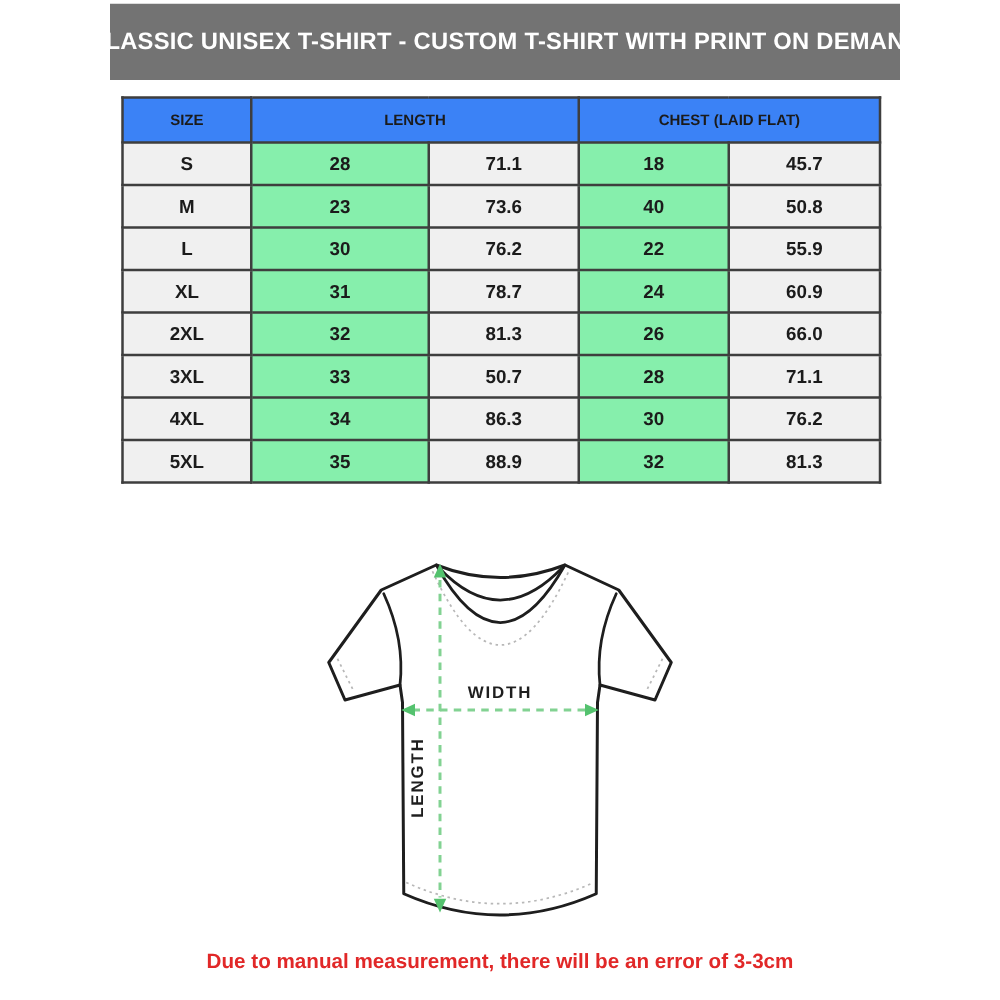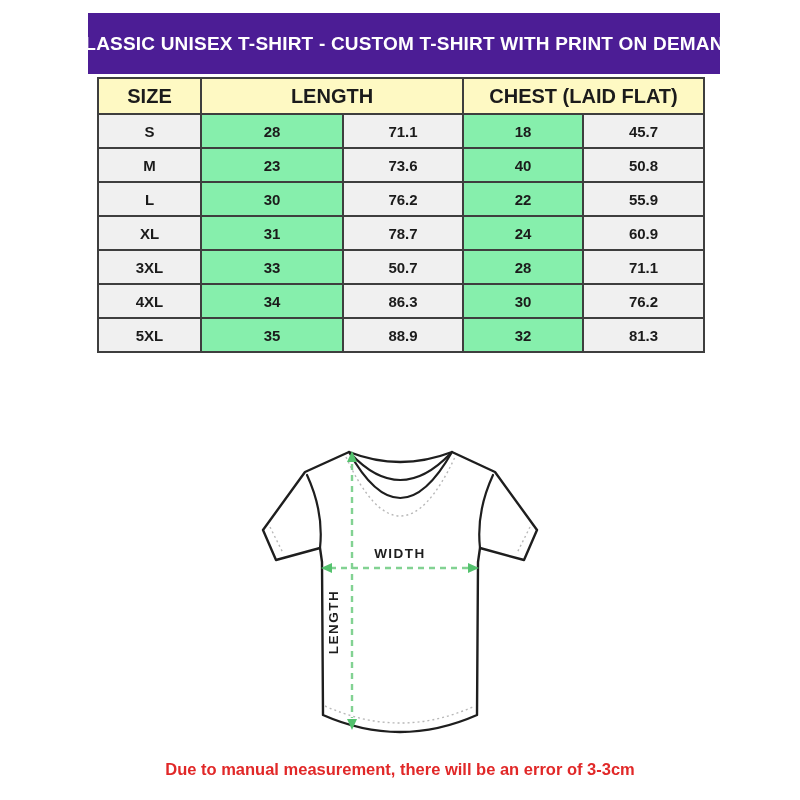--- a/index.html
+++ b/index.html
@@ -2,37 +2,37 @@
 <html><head>
 <meta charset="utf-8">
 <style>
   html,body{margin:0;padding:0;background:#ffffff;}
   .page{
     position:relative;width:800px;height:800px;background:#ffffff;
     font-family:"Liberation Sans",sans-serif;overflow:hidden;
   }
   
   .banner{
-    position:absolute;left:88px;top:13px;width:632px;height:61px;
-    background:#4c1d95;display:flex;align-items:center;justify-content:center;
+    position:absolute;left:88px;top:3px;width:632px;height:61px;
+    background:#737373;display:flex;align-items:center;justify-content:center;
   }
   .banner-title{
     color:#ffffff;font-weight:700;font-size:19px;letter-spacing:.2px;
     text-align:center;white-space:nowrap;
   }
   
   .size-table{
     position:absolute;left:97px;top:77px;width:606px;
     border-collapse:collapse;table-layout:fixed;
   }
   .size-table th,.size-table td{
     border:2px solid #3e3e3e;text-align:center;vertical-align:middle;
     font-weight:700;color:#1b1b1b;padding:0;
   }
-  .size-table th{height:34px;font-size:20px;background:#fef9c3;}
+  .size-table th{height:34px;font-size:12px;background:#3b82f6;}
   .size-table td{height:32px;font-size:15px;background:#86efac;}
   .size-table td:nth-child(odd){background:#f0f0f0;}
   
   .diagram{position:absolute;left:250px;top:440px;width:300px;height:300px;}
   
   .note{
     position:absolute;left:0;top:760px;width:800px;text-align:center;
     color:#e12828;font-weight:700;font-size:16.5px;
   }
 </style>
@@ -81,20 +81,27 @@
         <td>76.2</td>
         <td>22</td>
         <td>55.9</td>
       </tr>
       <tr>
         <td>XL</td>
         <td>31</td>
         <td>78.7</td>
         <td>24</td>
         <td>60.9</td>
+      </tr>
+      <tr>
+        <td>2XL</td>
+        <td>32</td>
+        <td>81.3</td>
+        <td>26</td>
+        <td>66.0</td>
       </tr>
       <tr>
         <td>3XL</td>
         <td>33</td>
         <td>50.7</td>
         <td>28</td>
         <td>71.1</td>
       </tr>
       <tr>
         <td>4XL</td>

